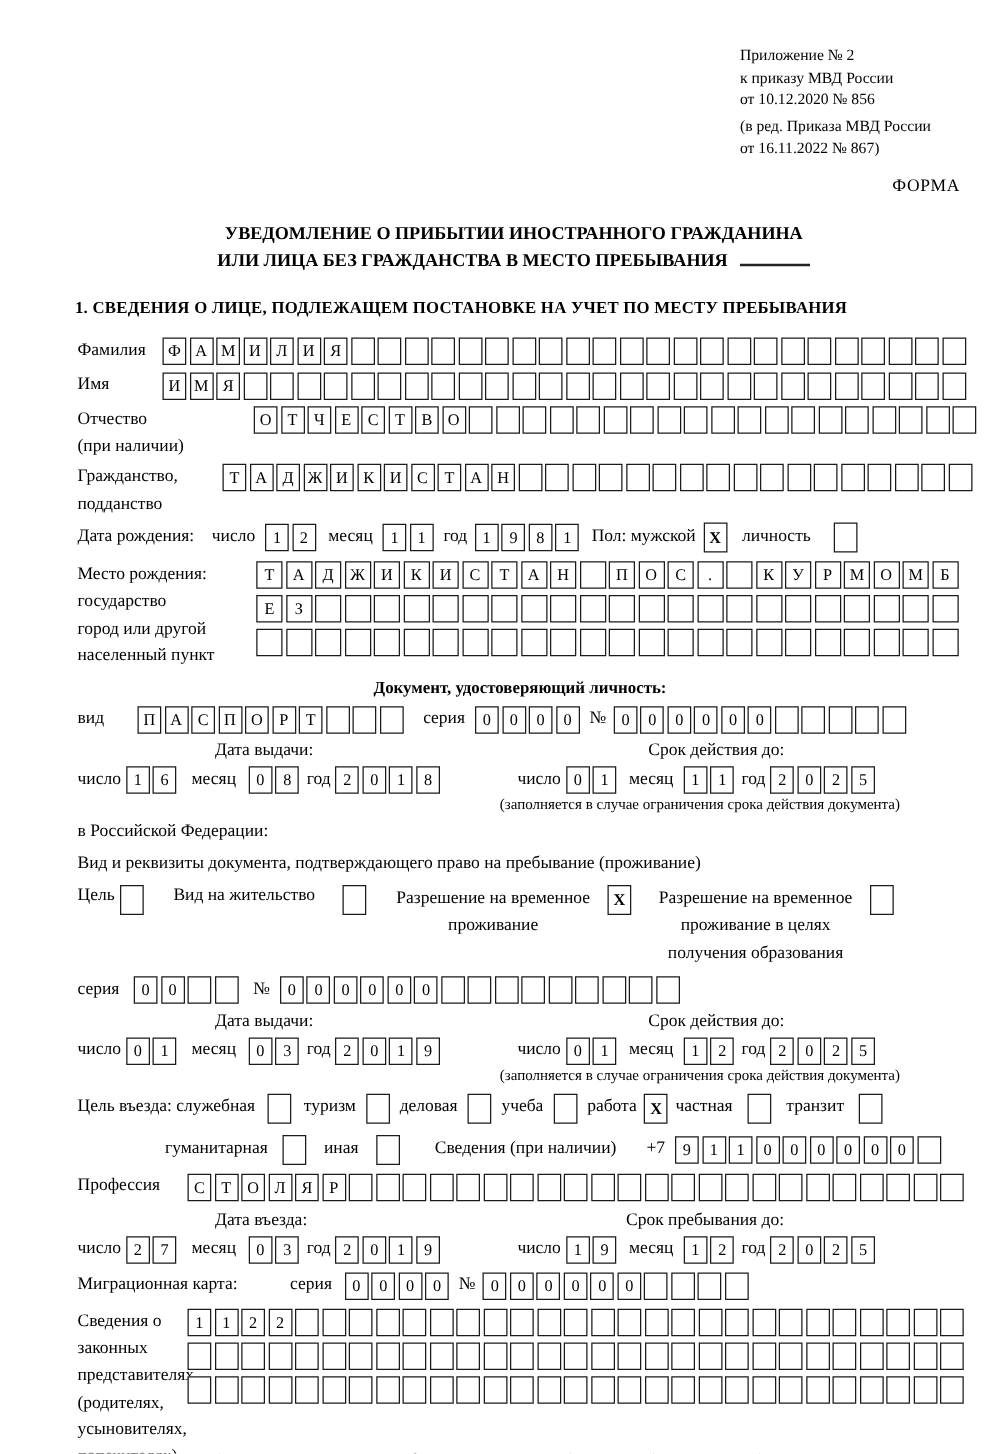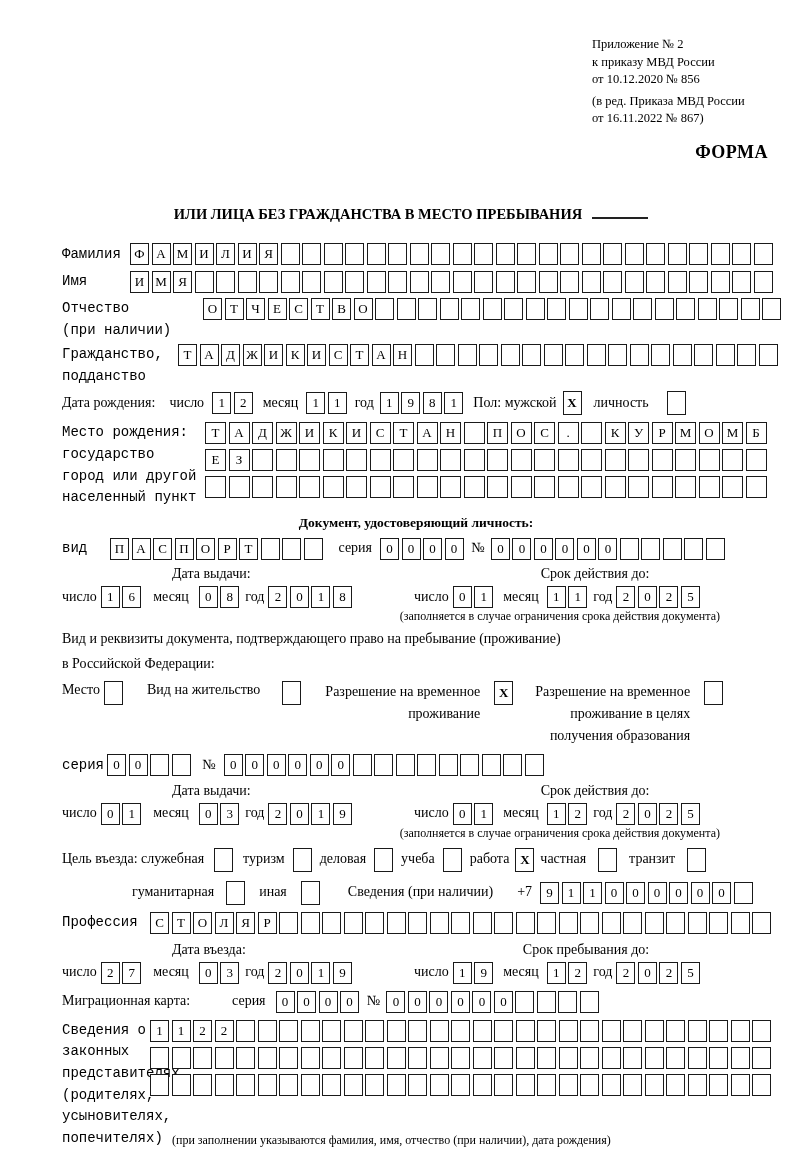--- a/index.html
+++ b/index.html
@@ -3,64 +3,65 @@
 <meta charset="utf-8">
 <style>
   html,body{margin:0;padding:0;background:#fff;}
   .page{
     width:800px;height:1163px;box-sizing:border-box;
     padding:36px 30px 10px 62px;overflow:hidden;background:#fff;color:#000;
     font-family:"Liberation Serif", serif;font-size:14px;position:relative;
   }
   .appendix{width:178px;margin-left:auto;margin-right:0;font-size:12.5px;line-height:1.4;}
   .appendix .gaptop{margin-top:4px;}
-  .forma{text-align:right;font-weight:bold;font-size:18px;margin:14px 2px 18px 0;letter-spacing:.5px;}
+  .forma{text-align:right;font-weight:normal;font-size:14px;margin:14px 2px 18px 0;letter-spacing:.5px;}
   .title{ text-align:center;font-weight:bold;font-size:14.5px;line-height:1.55;margin:2px 0 18px -10px;}
   .underline-slot{display:inline-block;width:56px;border-bottom:2px solid #222;height:12px;margin-left:10px;}
   .sec-heading{font-weight:bold;font-size:13.4px;white-space:nowrap;margin:0 0 16px -2px;letter-spacing:.2px;}
   .row{display:flex;align-items:center;margin-bottom:5.5px;}
   .row.start{align-items:flex-start;}
   .lbl{font-size:14px;line-height:1.35;flex-shrink:0;}
   .boxes{display:flex;gap:2.5px;flex-shrink:0;}
   .cell{
     box-sizing:border-box;width:19px;height:22px;border:1.6px solid #1a1a1a;
     display:inline-flex;align-items:center;justify-content:center;
     font-size:13px;font-family:"Liberation Serif",serif;background:#fff;flex-shrink:0;
   }
   .boxes.wide .cell{width:21px;}
   .boxes.cb .cell{width:19px;height:24px;font-weight:bold;}
   .center-bold{font-weight:bold;text-align:center;font-size:13.5px;margin:6px 0 7px 0;}
-  .date-heads{display:flex;margin-bottom:2px;gap:22px;}
+  .date-heads{display:flex;margin-bottom:2px;}
   .footnote{font-size:12px;text-align:right;padding-right:50px;margin:1px 0 7px 0;}
   .small{font-size:12px;}
   .multiline{line-height:1.55;}
-  .labelcol{flex-shrink:0;font-family:Liberation Mono, monospace;}
+  .labelcol{flex-shrink:0;}
   .stack{display:flex;flex-direction:column;gap:5px;}
-  .ctr{text-align:right;}
+  .ctr{text-align:center;}
 </style>
 </head>
 <body>
 
 <div class="page">
 
   <div class="appendix">
     <div>Приложение № 2</div>
     <div>к приказу МВД России</div>
     <div>от 10.12.2020 № 856</div>
     <div class="gaptop">(в ред. Приказа МВД России</div>
     <div>от 16.11.2022 № 867)</div>
   </div>
 
   <div class="forma">ФОРМА</div>
 
   <div class="title">
-    <br>
+    <span>УВЕДОМЛЕНИЕ О ПРИБЫТИИ ИНОСТРАННОГО ГРАЖДАНИНА</span><br>
     <span>ИЛИ ЛИЦА БЕЗ ГРАЖДАНСТВА В МЕСТО ПРЕБЫВАНИЯ</span><span class="underline-slot"></span>
   </div>
 
+  <div class="sec-heading">1. СВЕДЕНИЯ О ЛИЦЕ, ПОДЛЕЖАЩЕМ ПОСТАНОВКЕ НА УЧЕТ ПО МЕСТУ ПРЕБЫВАНИЯ</div>
 
   <div class="row">
     <span class="lbl labelcol" style="width:68px">Фамилия</span>
     <span class="boxes">
         <span class="cell">Ф</span>
         <span class="cell">А</span>
         <span class="cell">М</span>
         <span class="cell">И</span>
         <span class="cell">Л</span>
         <span class="cell">И</span>
@@ -394,25 +395,25 @@
     <span class="boxes" style="margin-left:4px">
         <span class="cell">2</span>
         <span class="cell">0</span>
         <span class="cell">2</span>
         <span class="cell">5</span>
       </span>
   </div>
 
   <div class="footnote">(заполняется в случае ограничения срока действия документа)</div>
 
+  <div style="margin-bottom:9px">в Российской Федерации:</div>
   <div style="margin-bottom:9px">Вид и реквизиты документа, подтверждающего право на пребывание (проживание)</div>
-  <div style="margin-bottom:9px">в Российской Федерации:</div>
 
   <div class="row start" style="margin-bottom:8px">
-    <span class="lbl">Место</span>
+    <span class="lbl">Цель</span>
     <span class="boxes cb" style="margin-left:4px">
         <span class="cell"></span>
       </span>
     <span class="lbl" style="margin-left:24px">Вид на жительство</span>
     <span class="boxes cb" style="margin-left:22px">
         <span class="cell"></span>
       </span>
     <span class="lbl multiline ctr" style="margin-left:24px">
       <span>Разрешение на временное</span><br>
       <span>проживание</span>

